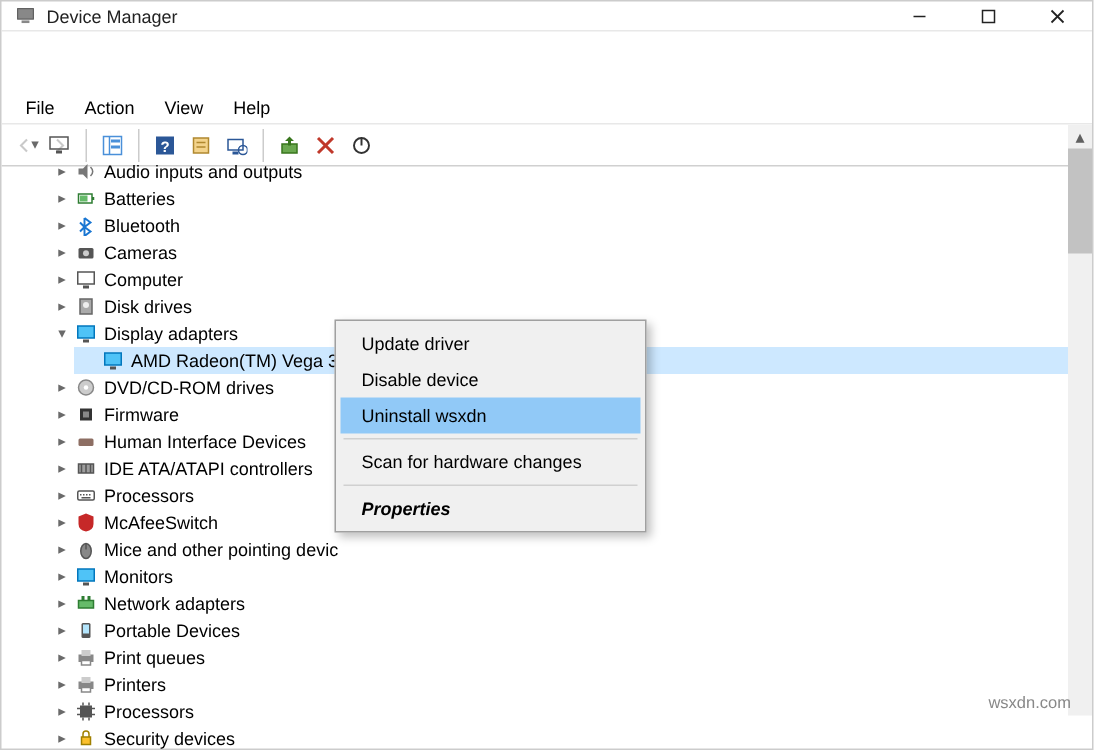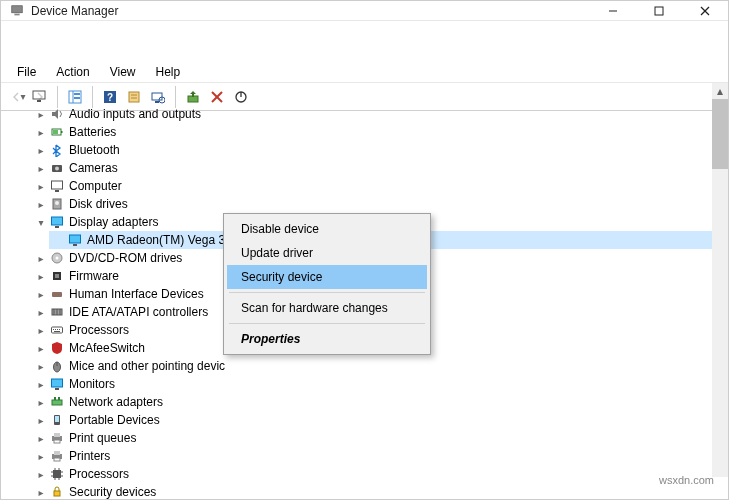--- a/index.html
+++ b/index.html
@@ -46,21 +46,21 @@
   .scrollbar{ position:absolute; right:0; top:82px; bottom:22px; width:16px; background:#f0f0f0;}
   .scroll-thumb{ position:absolute; top:0; width:16px; height:70px; background:#c2c2c2;}
   .scroll-arrow{ width:16px; height:16px; background:#f0f0f0; display:flex; align-items:center; justify-content:center; color:#606060;}
   
   .context{ position:absolute; left:222px; top:212px; width:208px; background:#f0f0f0; border:1px solid #a0a0a0; box-shadow: 3px 3px 6px rgba(0,0,0,0.25); padding:3px; font-size:12px;}
   .ctx-item{ padding:5px 14px; }
   .ctx-item.highlight{ background:#91c9f7;}
   .ctx-sep{ height:1px; background:#d0d0d0; margin:3px 2px;}
   .ctx-item.bold{ font-weight:bold;font-style:italic;}
   
-  .watermark{ position:absolute; bottom:13px; right:14px; font-size:11px; color:#888;}
+  .watermark{ position:absolute; bottom:24px; right:14px; font-size:11px; color:#888;}
 </style>
 </head>
 <body>
 
 <div class="titlebar">
   <span class="app-icon">
     <svg width="14" height="14" viewBox="0 0 16 16">
         <rect x="2" y="2" width="12" height="8" fill="#888" stroke="#555" stroke-width="0.8"></rect>
         <rect x="5" y="11" width="6" height="2" fill="#888"></rect>
       </svg>
@@ -452,22 +452,22 @@
     </li>
   </ul>
 </div>
 
 <div class="scrollbar">
   <div class="scroll-arrow">▴</div>
   <div class="scroll-thumb" style="top:16px;"></div>
 </div>
 
 <div class="context">
+  <div class="ctx-item">Update driver</div>
   <div class="ctx-item">Disable device</div>
-  <div class="ctx-item">Update driver</div>
-  <div class="ctx-item highlight">Security device</div>
+  <div class="ctx-item highlight">Uninstall wsxdn</div>
   <div class="ctx-sep"></div>
   <div class="ctx-item">Scan for hardware changes</div>
   <div class="ctx-sep"></div>
   <div class="ctx-item bold">Properties</div>
 </div>
 
 <div class="watermark">wsxdn.com</div>
 
 </body></html>

